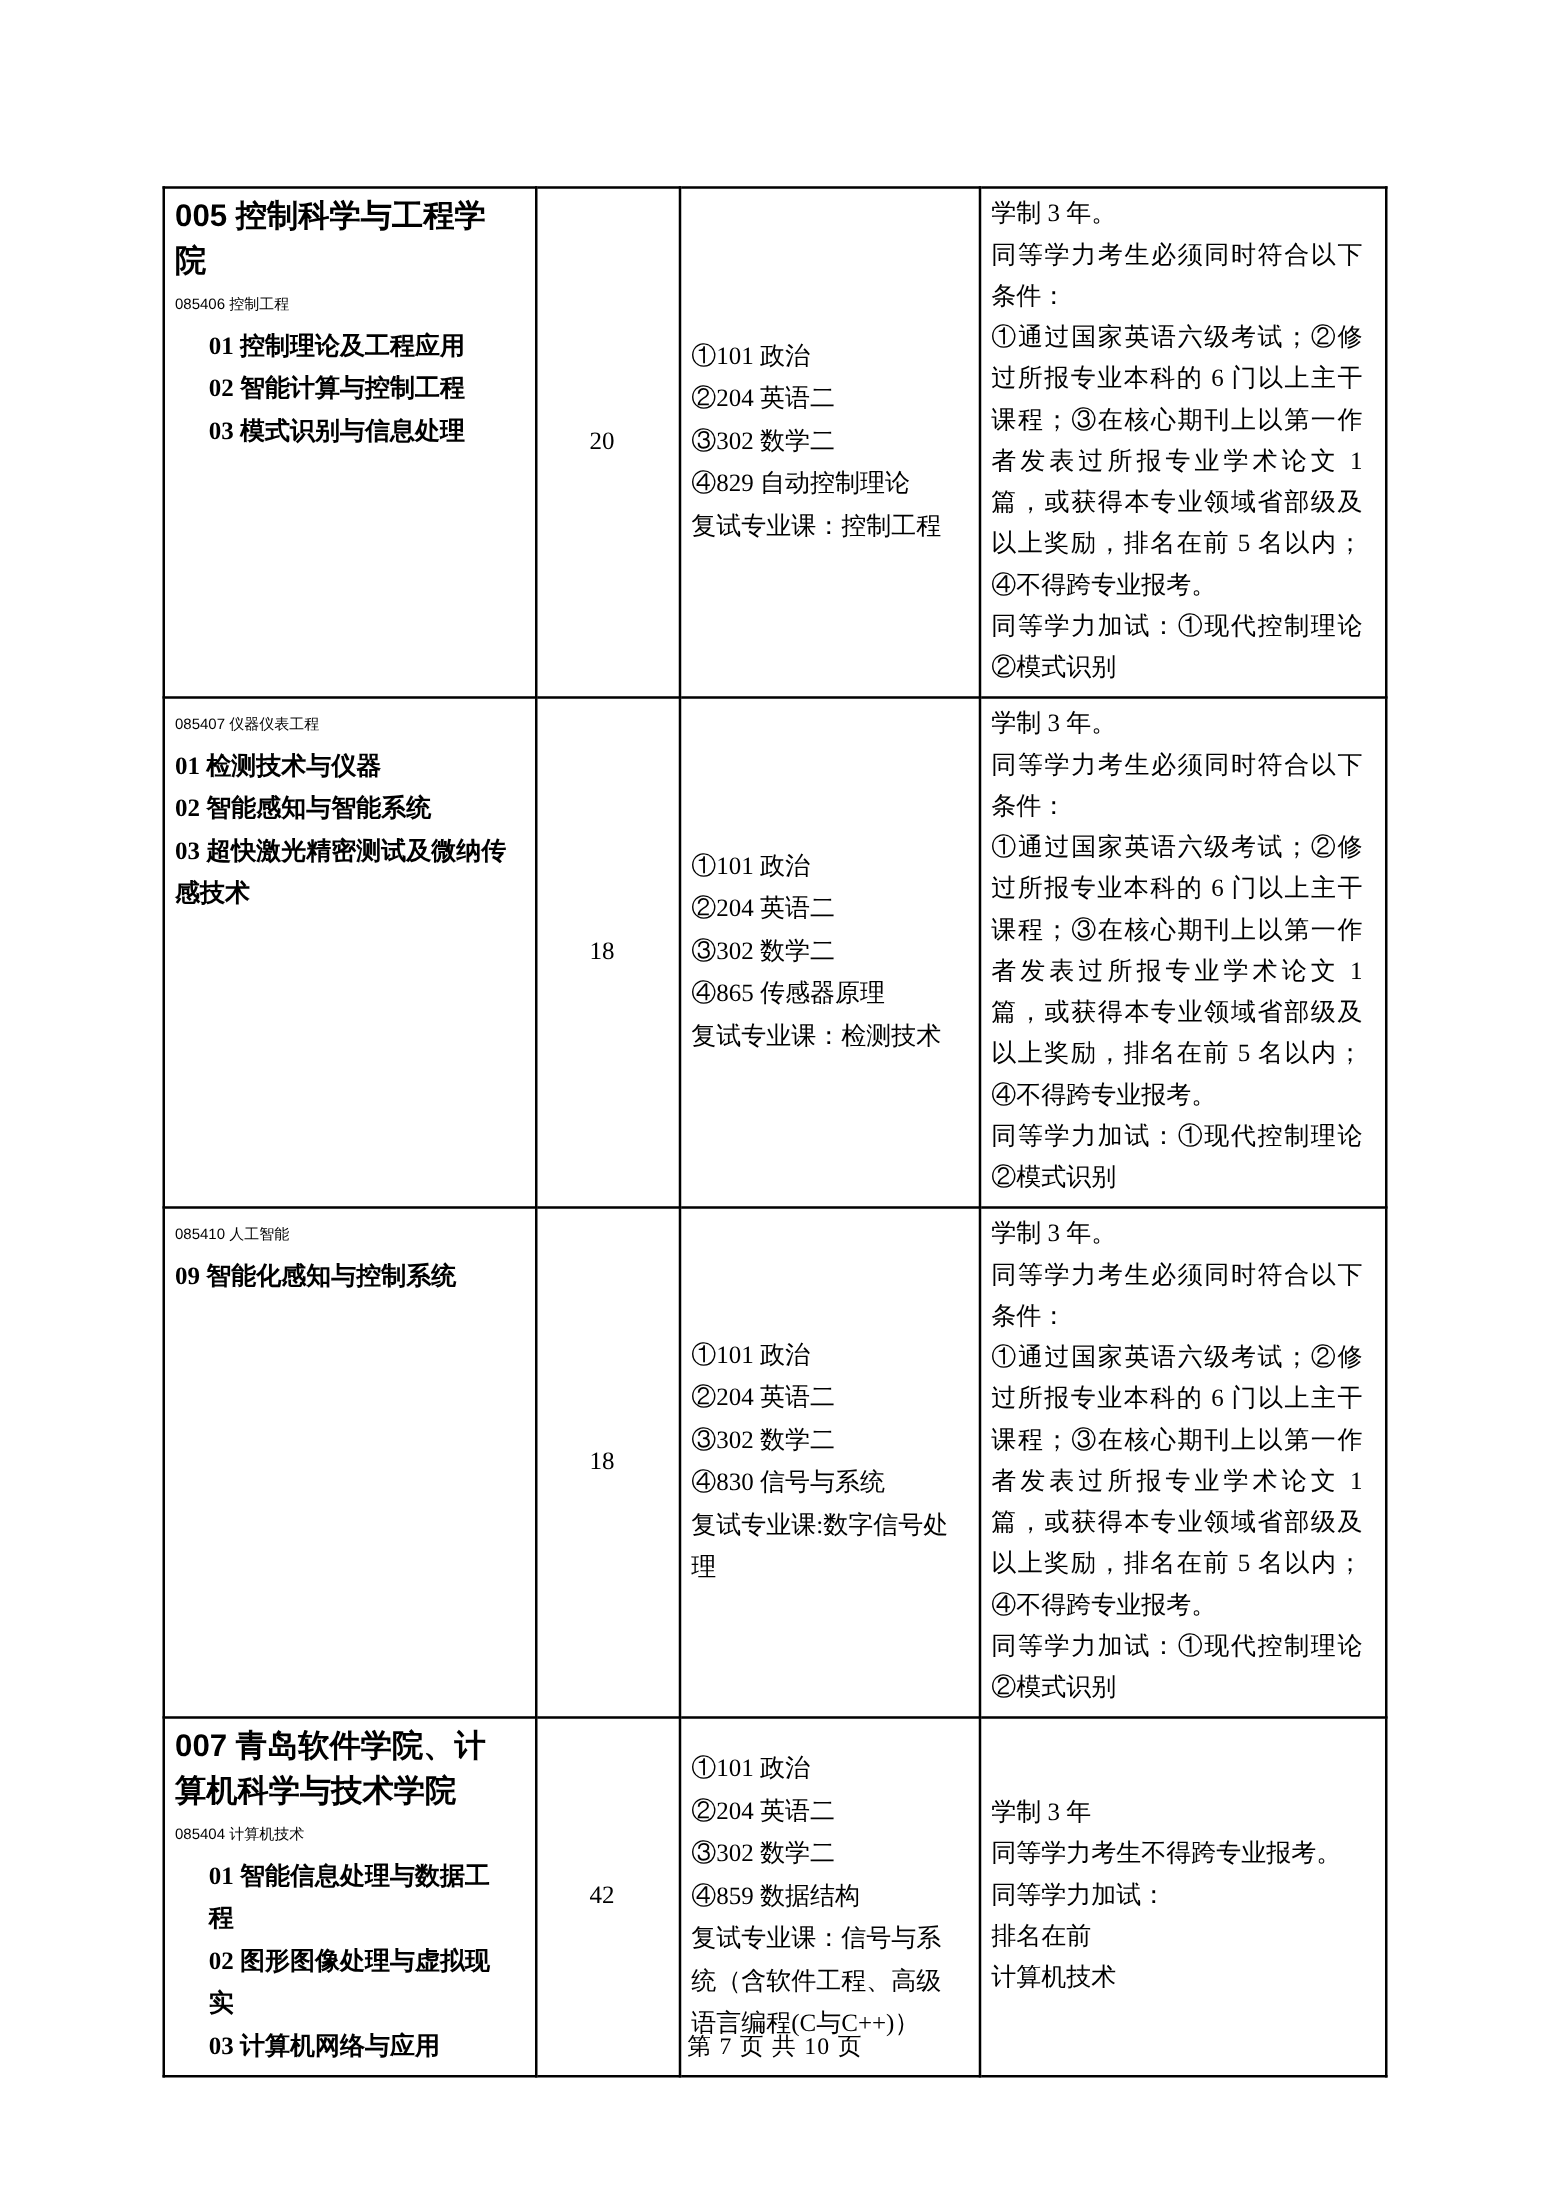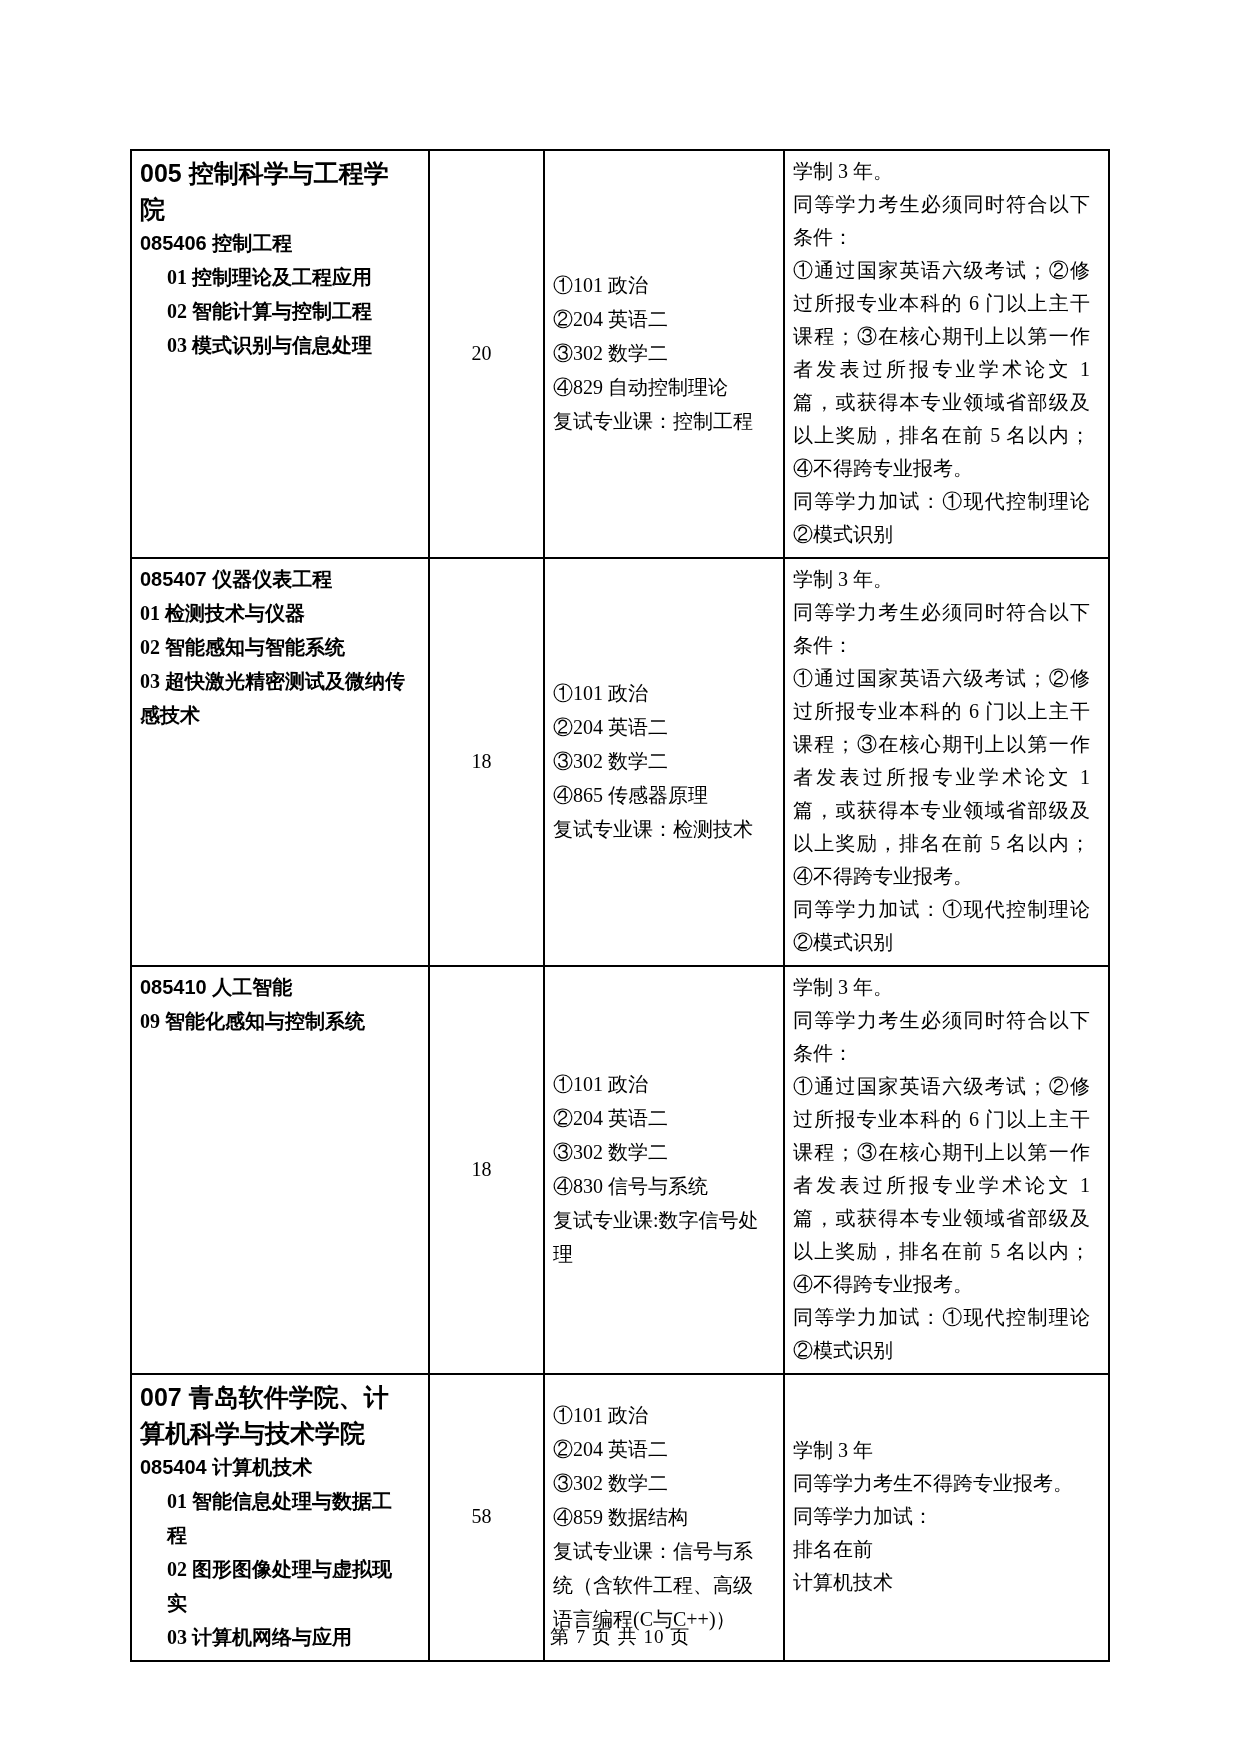--- a/index.html
+++ b/index.html
@@ -28,23 +28,23 @@
   td.c-count   { vertical-align: middle; text-align: center; }
   td.c-exams   { vertical-align: middle; padding-left: 9px; font-size: 19px; }
   td.c-notes   { vertical-align: middle; padding-left: 11px; padding-right: 4px; font-size: 19.5px; }
   .college {
     font-weight: bold;
     font-size: 25px;
     line-height: 36px;
     font-family: "Liberation Sans", "DejaVu Sans", sans-serif;
   }
   .program {
-    font-weight: bold;
+    font-weight: normal;
     font-family: "Liberation Sans", "DejaVu Sans", sans-serif;
-    font-size: 20px;
+    font-size: 12px;
   }
   .dir { line-height: 34px; font-weight: bold; }
   .indent { padding-left: 27px; }
   .exam-line { line-height: 34px; }
   .note-para { text-align: justify; }
   .footer {
     position: absolute;
     top: 1624px; left: 0;
     width: 100%;
     text-align: center;
@@ -133,21 +133,21 @@
   </tr>
 
   <tr style="height:265px">
     <td class="c-program">
       <div class="college">007 青岛软件学院、计算机科学与技术学院</div>
       <div class="program">085404 计算机技术</div>
       <div class="dir indent">01 智能信息处理与数据工程</div>
       <div class="dir indent">02 图形图像处理与虚拟现实</div>
       <div class="dir indent">03 计算机网络与应用</div>
     </td>
-    <td class="c-count">58</td>
+    <td class="c-count">42</td>
     <td class="c-exams">
       <div class="exam-line">①101 政治</div>
       <div class="exam-line">②204 英语二</div>
       <div class="exam-line">③302 数学二</div>
       <div class="exam-line">④859 数据结构</div>
       <div class="exam-line">复试专业课：信号与系统（含软件工程、高级语言编程(C与C++)）</div>
     </td>
     <td class="c-notes">
       <div class="note-para">学制 3 年</div>
       <div class="note-para">同等学力考生不得跨专业报考。</div>

